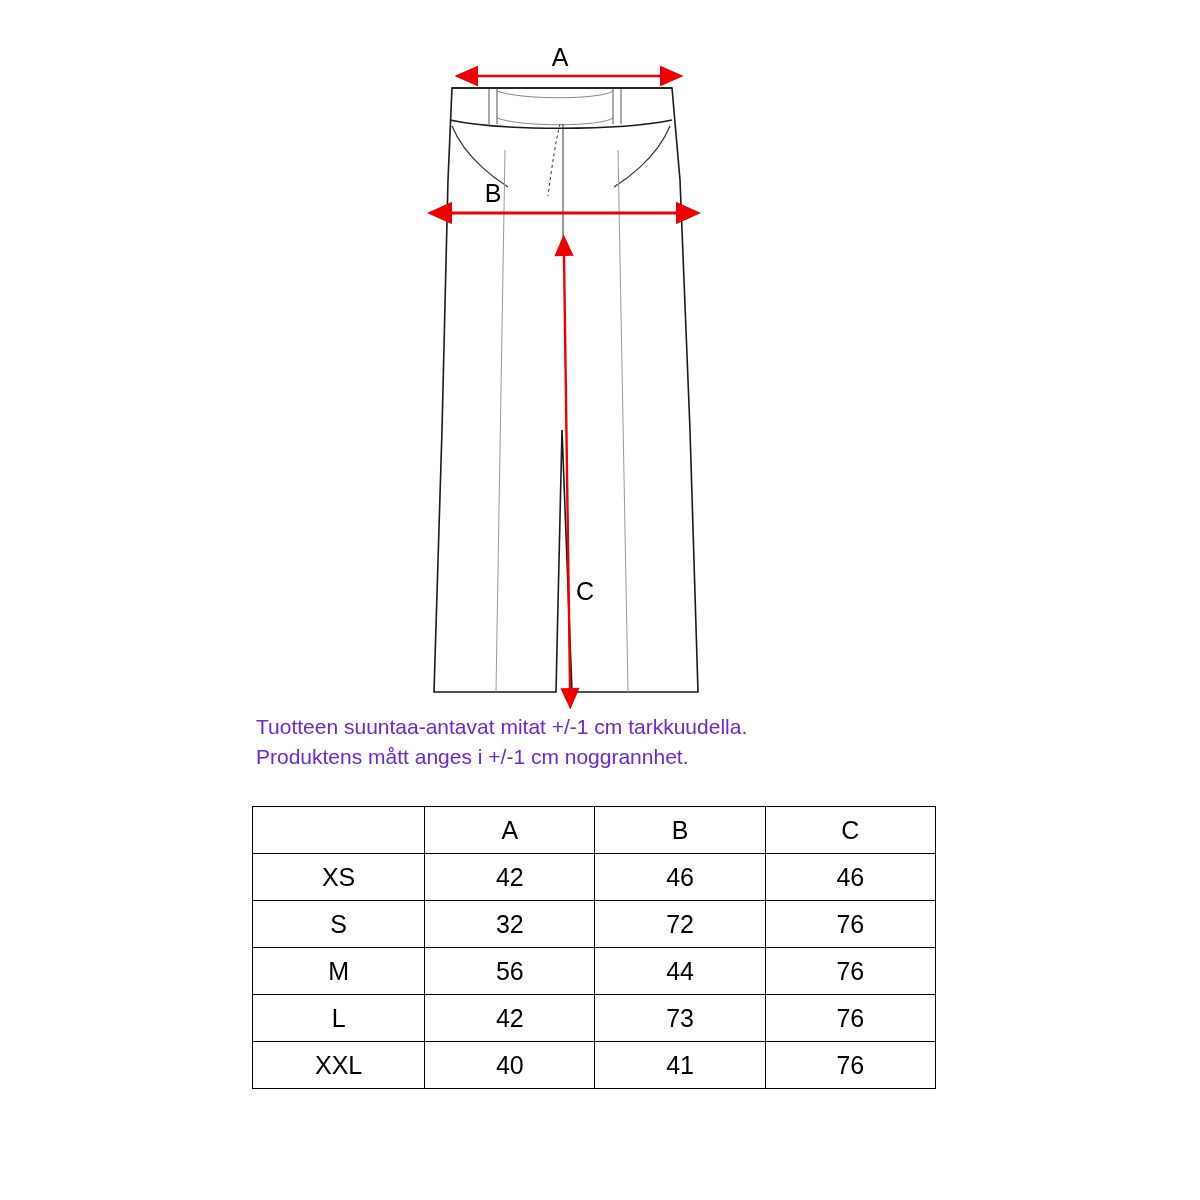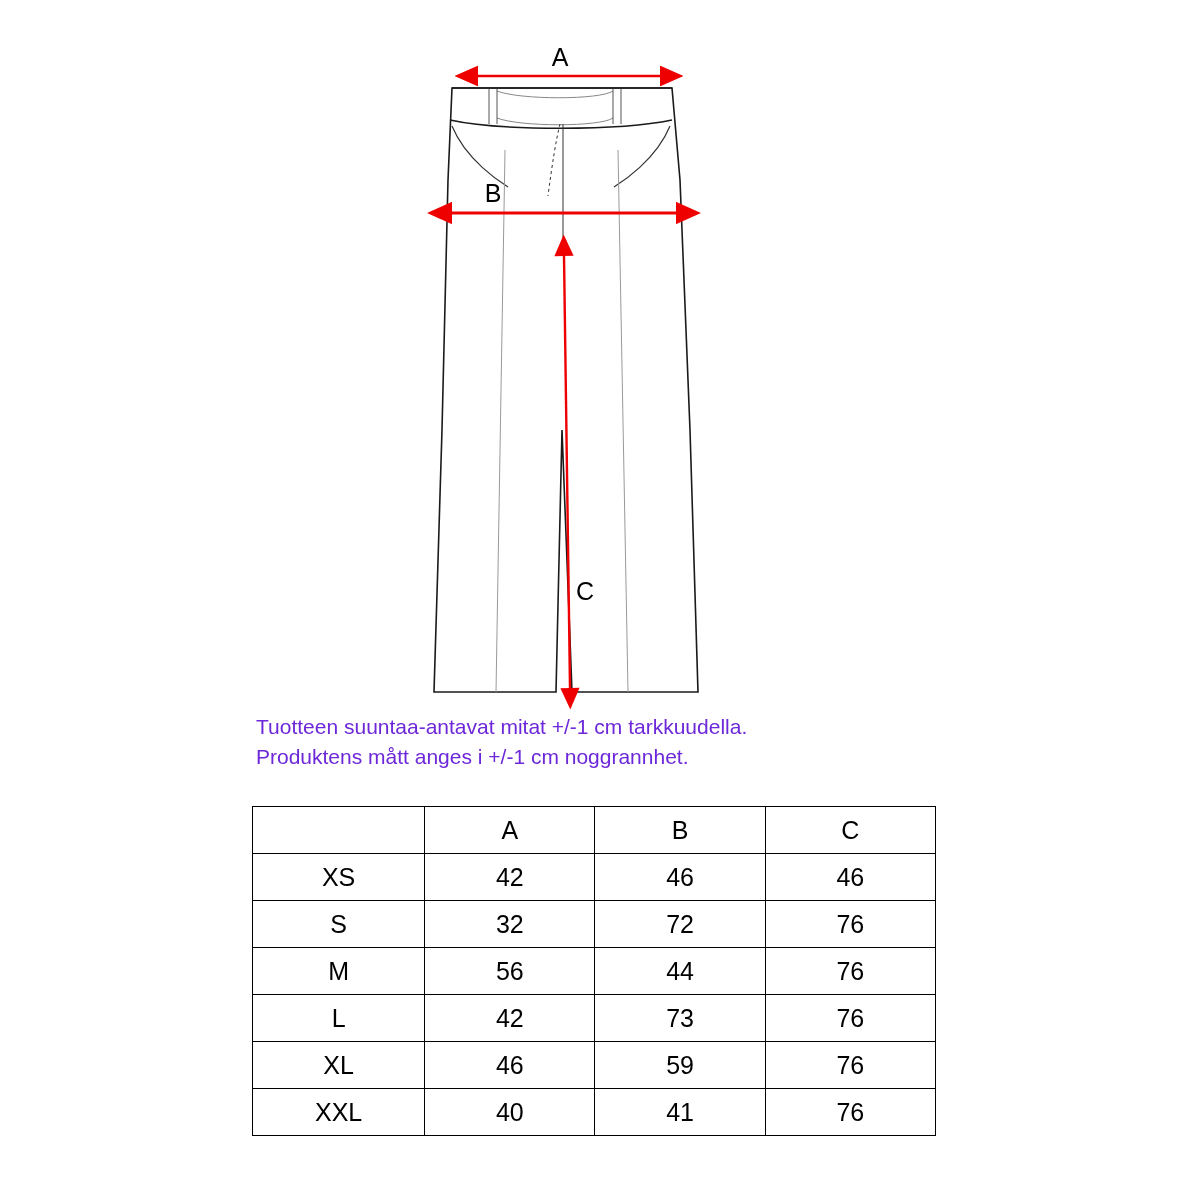--- a/index.html
+++ b/index.html
@@ -168,26 +168,20 @@
           <td>44</td>
           <td>76</td>
         </tr>
         <tr>
           <td>L</td>
           <td>42</td>
           <td>73</td>
           <td>76</td>
         </tr>
         <tr>
-          <td>XL</td>
-          <td>46</td>
-          <td>59</td>
-          <td>76</td>
-        </tr>
-        <tr>
           <td>XXL</td>
           <td>40</td>
           <td>41</td>
           <td>76</td>
         </tr>
       </tbody>
     </table>
   </div>
 
 </div>

